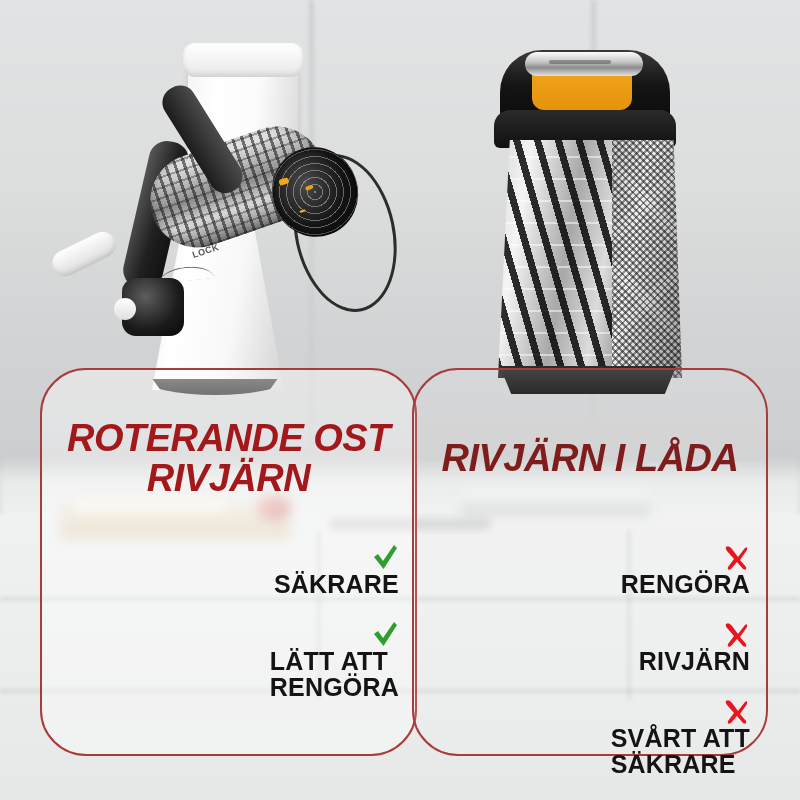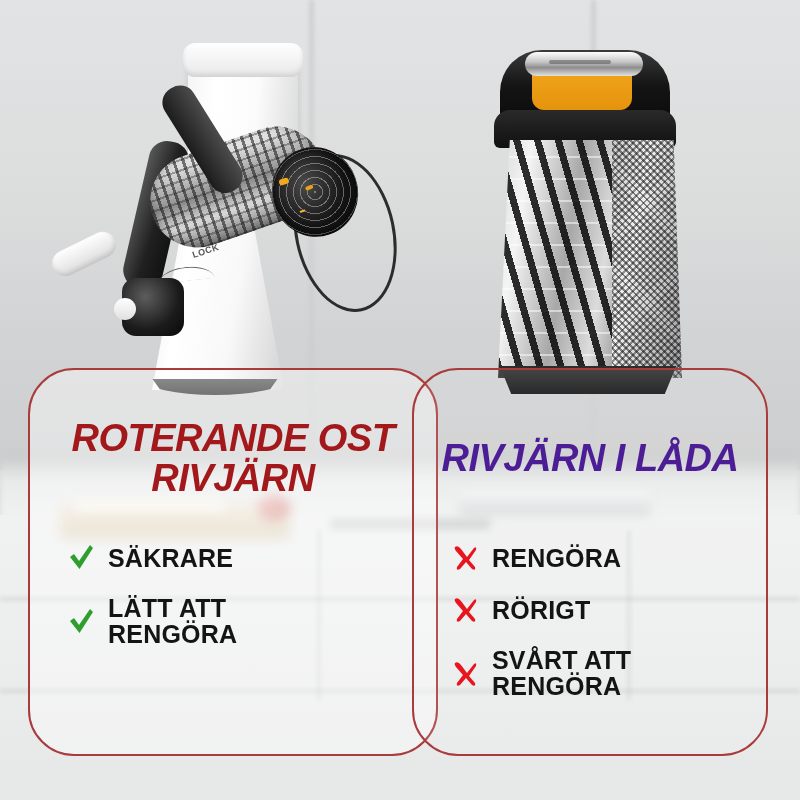--- a/index.html
+++ b/index.html
@@ -212,36 +212,36 @@
     clip-path:polygon(4% 0%,96% 0%,90% 100%,10% 100%);
   }
 
   
   #cards { position:absolute; inset:0; z-index:5; }
   .card {
     position:absolute; top:368px; height:388px;
     border:2px solid #a93b3b;
     border-radius:46px;
   }
-  .card-left  { left:28px;  width:410px; background:rgba(255,255,255,.40); }
+  .card-left  { left:40px;  width:377px; background:rgba(255,255,255,.40); }
   .card-right { left:412px; width:356px; background:rgba(255,255,255,.12); }
 
   .card-title {
     position:absolute; left:0; right:0; text-align:center;
     font-weight:bold; font-style:italic; line-height:1.06;
     letter-spacing:-.5px;
   }
   .title-left  { top:48px;  font-size:38px; color:#a3191b; }
-  .title-right { top:68px;  font-size:38px; color:#4c1d95; }
+  .title-right { top:68px;  font-size:38px; color:#7f1d1d; }
 
   .feature-list {
     position:absolute; left:38px; right:16px; top:172px;
   }
   .feature {
-    display:flex; align-items:center; gap:13px; margin-bottom:22px;
+    display:flex; align-items:flex-end; gap:1px; margin-bottom:22px;flex-direction:column;
   }
   .feature:last-child { margin-bottom:1px; }
   .mark { width:27px; flex:0 0 27px; height:30px; position:relative; }
   .mark svg { position:absolute; left:0; top:0; }
   .feature-label {
     font-size:25px; font-weight:bold; color:#141414;
     line-height:1.04; letter-spacing:.2px; white-space:pre-line;
     padding-top:1px;
   }
 </style>
@@ -342,29 +342,29 @@
         </span>
         <span class="feature-label">RENGÖRA</span>
       </div>
 
       <div class="feature">
         <span class="mark">
           <svg width="27" height="30" viewBox="0 0 27 30">
             <path d="M3 5 Q6 3 9 7 L15 15 L22 6 Q25 4 24 8 L17 18 L23 25 Q24 29 20 27 L14 20 L8 27 Q4 29 5 25 L11 17 L4 9 Q2 6 3 5 Z" fill="#e8151e"></path>
           </svg>
         </span>
-        <span class="feature-label">RÖRIGT</span>
+        <span class="feature-label">RIVJÄRN</span>
       </div>
 
       <div class="feature">
         <span class="mark">
           <svg width="27" height="30" viewBox="0 0 27 30">
             <path d="M3 5 Q6 3 9 7 L15 15 L22 6 Q25 4 24 8 L17 18 L23 25 Q24 29 20 27 L14 20 L8 27 Q4 29 5 25 L11 17 L4 9 Q2 6 3 5 Z" fill="#e8151e"></path>
           </svg>
         </span>
         <span class="feature-label">SVÅRT ATT
-RENGÖRA</span>
+SÄKRARE</span>
       </div>
 
     </div>
   </div>
 
 </div>
 
 </body></html>

